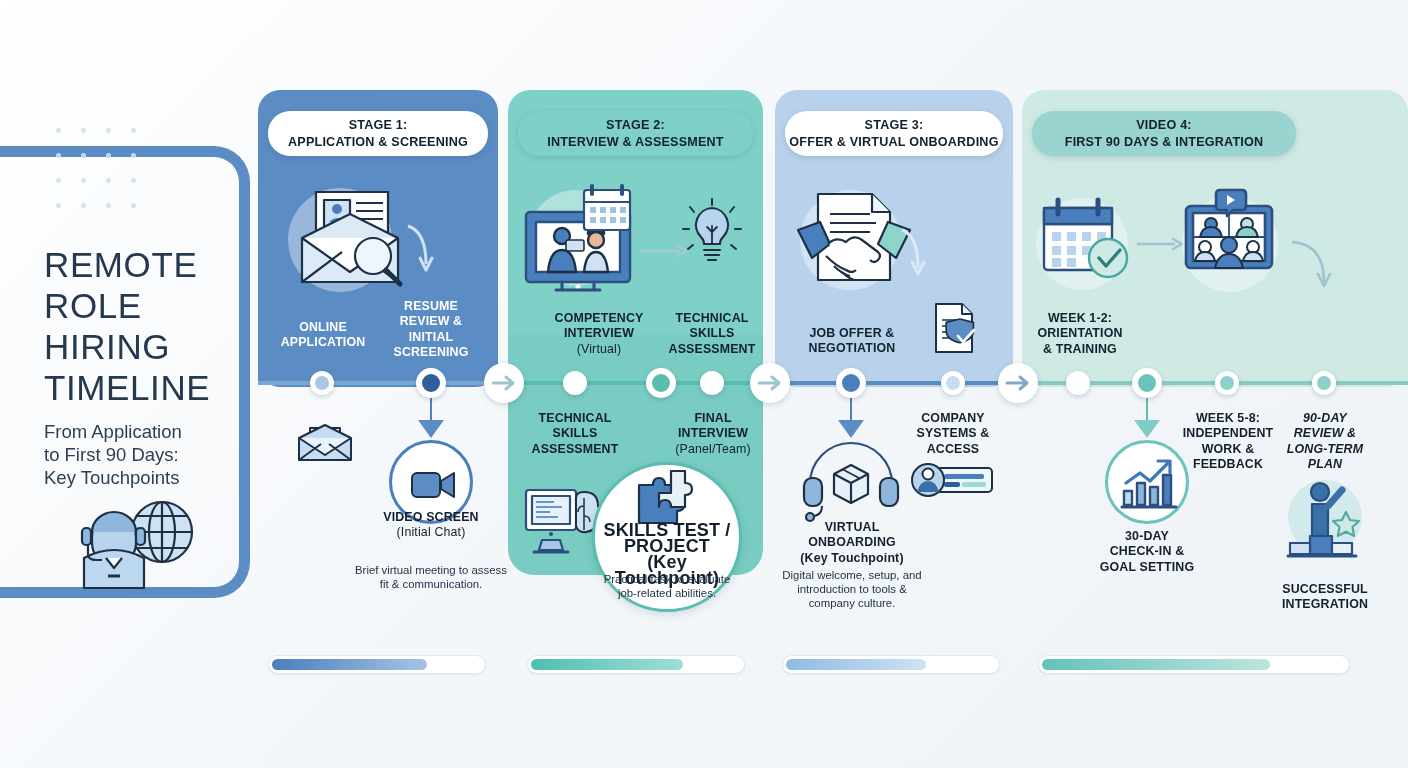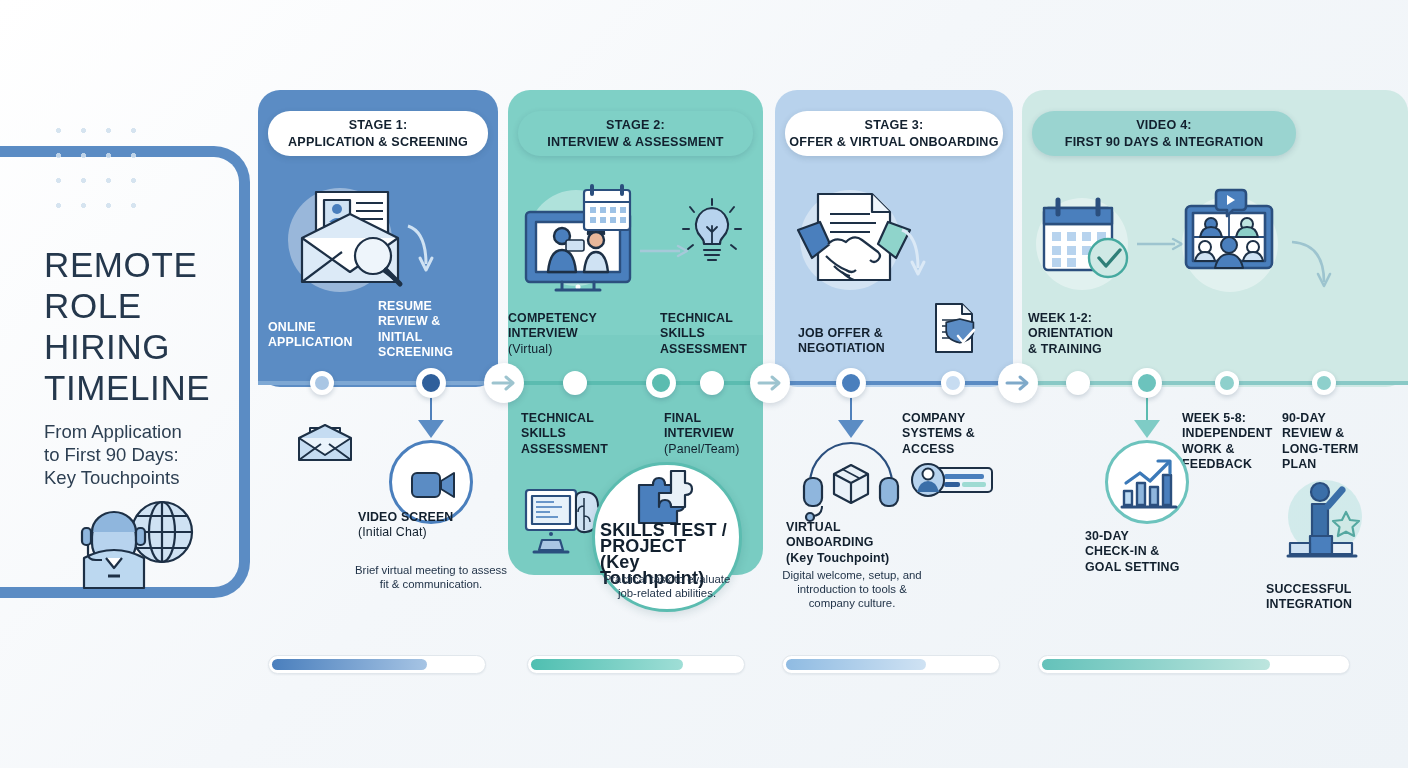--- a/index.html
+++ b/index.html
@@ -69,21 +69,21 @@
   .node-sm{width:24px;height:24px;border:5px solid #ffffff;}
   .node-lg{width:30px;height:30px;border:6px solid #ffffff;}
 
   .arrow-node{position:absolute;width:40px;height:40px;border-radius:50%;
     background:#ffffff;box-shadow:0 2px 6px rgba(25,55,85,.18);
     display:flex;align-items:center;justify-content:center;}
 
   
   .iconbox{position:absolute;}
   .icon-halo{position:absolute;border-radius:50%;background:rgba(255,255,255,.38);}
-  .lbl{position:absolute;font-weight:bold;font-size:12.4px;
+  .lbl{position:absolute;text-align:center;font-weight:bold;font-size:12.4px;
     line-height:15.4px;letter-spacing:.15px;}
   .lbl .light{font-weight:normal;}
   .lbl-w{color:#ffffff;}
   .lbl-d{color:#12202e;}
   .desc{position:absolute;text-align:center;font-size:11.4px;line-height:14px;
     color:#223449;font-weight:normal;}
 
   
   .bubble{position:absolute;border-radius:50%;background:#ffffff;box-sizing:border-box;}
   .stem{position:absolute;width:2px;background:#4f80bb;}
@@ -292,21 +292,21 @@
             <line x1="54" y1="9" x2="50" y2="14"></line>
           <line x1="3" y1="31" x2="9" y2="31"></line>
             <line x1="61" y1="31" x2="55" y2="31"></line>
           <line x1="8" y1="51" x2="13" y2="47"></line>
             <line x1="56" y1="51" x2="51" y2="47"></line>
         </g>
       </g>
     </svg>
   </div>
 
-  <div class="lbl lbl-d" style="left:508px;top:311px;width:118px;">
+  <div class="lbl lbl-d" style="left:540px;top:311px;width:118px;">
     <span>COMPETENCY</span><br>
     <span>INTERVIEW</span><br>
     <span class="light">(Virtual)</span>
   </div>
   <div class="lbl lbl-d" style="left:660px;top:311px;width:104px;">
     <span>TECHNICAL</span><br>
     <span>SKILLS</span><br>
     <span>ASSESSMENT</span>
   </div>
 
@@ -513,21 +513,21 @@
     <span>ORIENTATION</span><br>
     <span>&amp; TRAINING</span>
   </div>
 
   <div class="lbl lbl-d" style="left:1182px;top:411px;width:92px;">
     <span>WEEK 5-8:</span><br>
     <span>INDEPENDENT</span><br>
     <span>WORK &amp;</span><br>
     <span>FEEDBACK</span>
   </div>
-  <div class="lbl lbl-d" style="left:1282px;top:411px;width:86px;">
+  <div class="lbl lbl-d" style="left:1282px;top:411px;width:86px;font-style:italic;">
     <span>90-DAY</span><br>
     <span>REVIEW &amp;</span><br>
     <span>LONG-TERM</span><br>
     <span>PLAN</span>
   </div>
 
   <div class="stem" style="left:1146px;top:392px;height:30px;background:#5bbcb0;"></div>
   <div class="stem-t" style="left:1134px;top:420px;border-top:18px solid #7fccc6;"></div>
   <div class="bubble" style="left:1105px;top:440px;width:84px;height:84px;border:3px solid #6cc3bd;"></div>
   <div class="iconbox" style="left:1120px;top:455px;">

